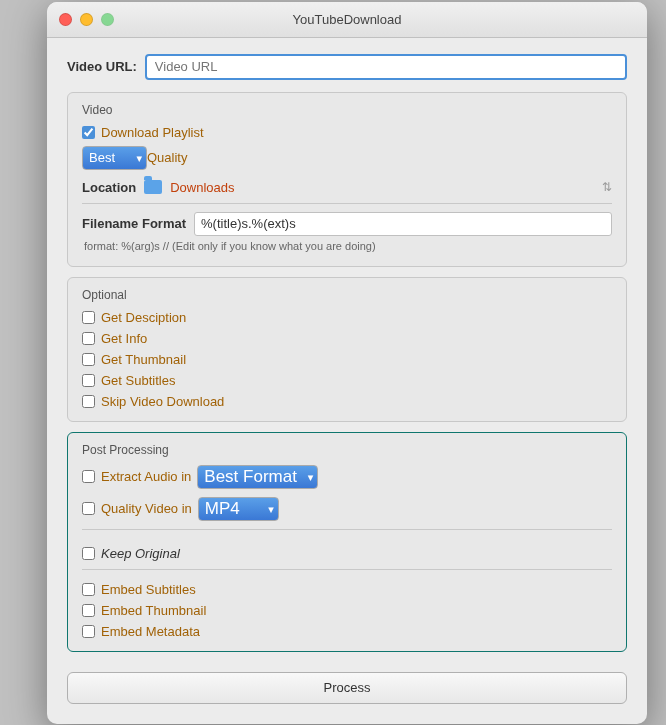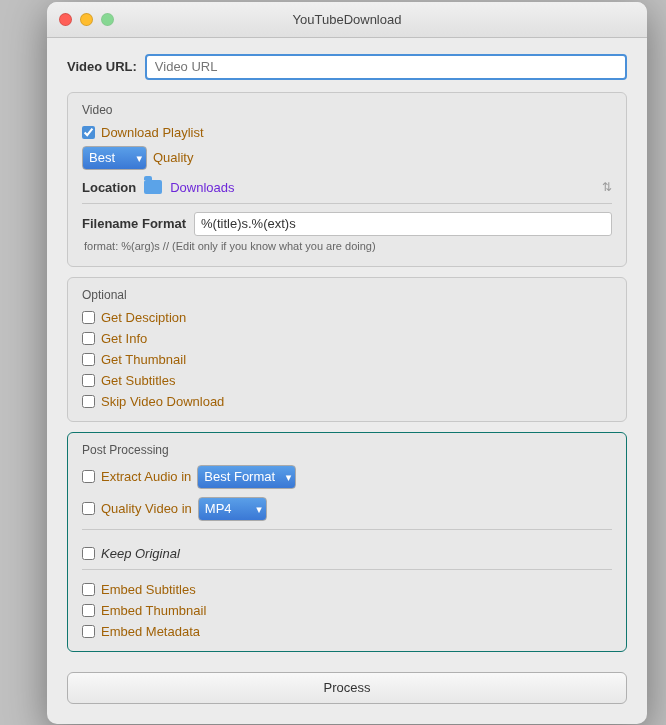--- a/index.html
+++ b/index.html
@@ -127,21 +127,21 @@
     }
 
     .checkbox-label {
       font-size: 13px;
       color: #a16207;
     }
 
     .quality-row {
       display: flex;
       align-items: center;
-      gap: 6px;
+      gap: 0;
       margin-bottom: 10px;
     }
 
     .location-label {
       font-size: 13px;
       font-weight: 600;
       color: #333;
     }
 
     .folder-icon {
@@ -159,21 +159,21 @@
       top: -4px;
       left: 0;
       width: 8px;
       height: 4px;
       background: #5ba3e8;
       border-radius: 2px 2px 0 0;
     }
 
     .location-text {
       font-size: 13px;
-      color: #6d28d9;
+      color: #c2410c;
     }
 
     .location-arrows {
       color: #999;
       font-size: 12px;
       cursor: pointer;
     }
 
     .filename-row {
       display: flex;
@@ -261,21 +261,21 @@
 
     .select-wrapper {
       position: relative;
       display: inline-block;
     }
 
     .select-wrapper select {
       height: 24px;
       border: 1px solid #aaa;
       border-radius: 4px;
-      font-size: 13px;
+      font-size: 17px;
       padding: 0 20px 0 6px;
       cursor: pointer;
       outline: none;
       appearance: none;
       -webkit-appearance: none;
       background: linear-gradient(to bottom, #5a9fe8, #3a78d5);
       color: white;
       padding-right: 20px;
     }
 

